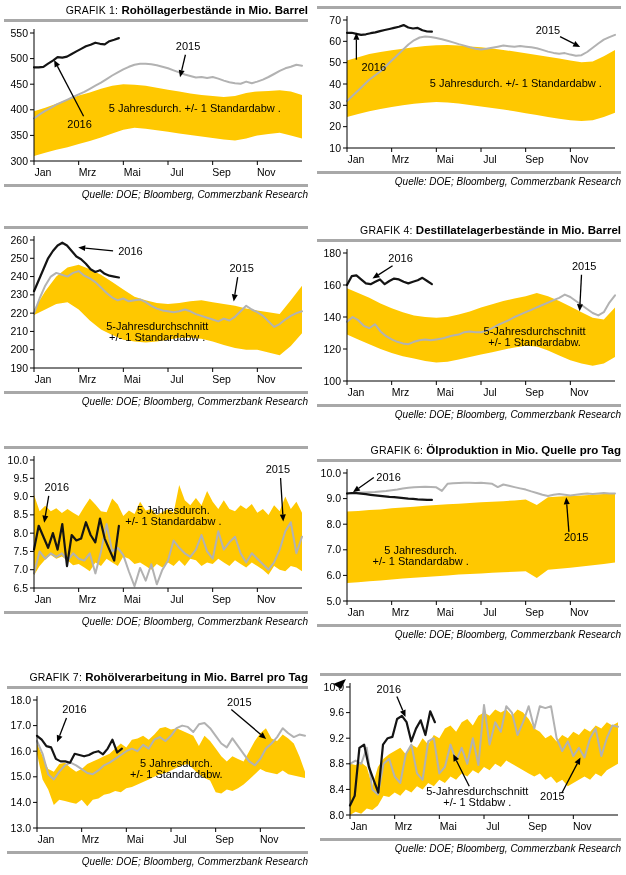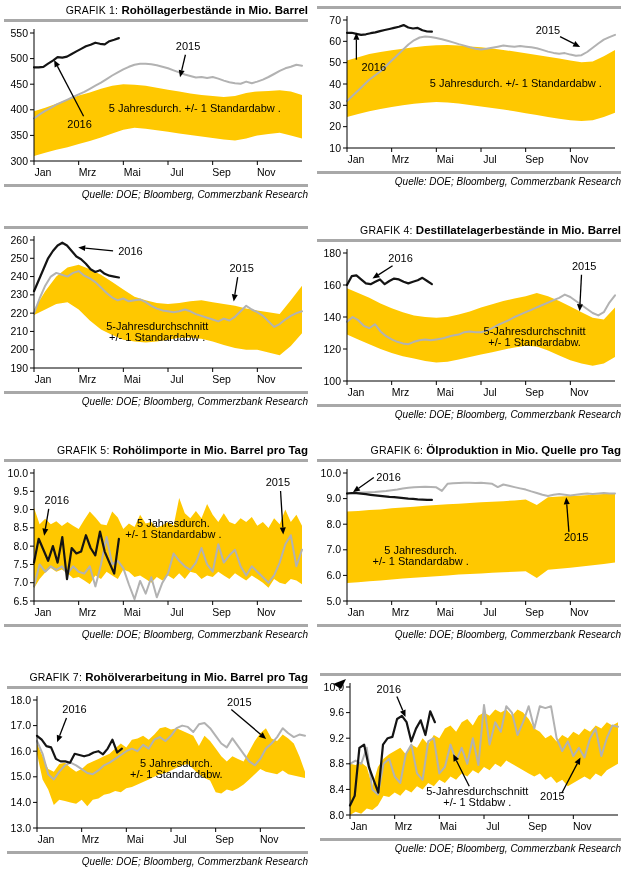--- a/index.html
+++ b/index.html
@@ -201,21 +201,20 @@
         <polygon points="55.46,32.6 62.975861540370566,31.370436945098508 59.75297953980965,26.309505053592705" fill="#000000"></polygon>
         <text x="267.18" y="23.64" text-anchor="middle" font-size="11" fill="#000000">2015</text>
         <line x1="264.5" y1="28.76" x2="262.9835030175678" y2="58.249237696763" stroke="#000000" stroke-width="1.3"></line>
         <polygon points="262.624,65.24000000000001 265.9795440046694,58.40331041857776 259.9874620304662,58.09516497494823" fill="#000000"></polygon>
       </svg>
     <div class="rule bottom" style="background: rgb(168, 168, 168);"></div>
     <p class="source">Quelle: DOE; Bloomberg, Commerzbank Research</p>
   </section>
 
   <section class="panel">
-    <h3><span class="grafik">GRAFIK 5:</span> <span>Rohölimporte in Mio. Barrel pro Tag</span></h3>
     <div class="rule" style="background: rgb(168, 168, 168);"></div>
     <svg class="chart-svg" width="304" height="154" viewBox="0 0 304 154">
         <polygon points="30.0,41.7 35.6,58.2 41.2,52.7 46.8,58.2 52.3,55.3 57.9,60.0 63.5,56.0 69.1,59.7 74.7,63.0 80.3,53.8 85.8,45.4 91.4,51.6 97.0,58.2 102.6,59.3 108.2,45.4 113.8,51.6 119.3,63.0 124.9,57.5 130.5,61.1 136.1,48.7 141.7,57.5 147.3,56.0 152.8,61.9 158.4,59.3 164.0,56.0 169.6,59.7 175.2,31.9 180.8,47.2 186.3,52.3 191.9,45.0 197.5,52.3 203.1,38.1 208.7,48.7 214.3,56.0 219.8,47.2 225.4,56.0 231.0,58.2 236.6,52.3 242.2,56.0 247.8,50.9 253.3,59.7 258.9,56.0 264.5,61.9 270.1,52.3 275.7,58.2 281.3,43.6 286.8,56.0 292.4,48.7 298.0,59.7 298.0,118.2 292.4,114.5 286.8,113.1 281.3,118.2 275.7,116.7 270.1,113.1 264.5,121.8 258.9,116.7 253.3,113.1 247.8,109.4 242.2,114.5 236.6,110.9 231.0,107.2 225.4,113.1 219.8,109.4 214.3,105.7 208.7,110.9 203.1,109.4 197.5,113.1 191.9,107.2 186.3,105.7 180.8,113.1 175.2,107.2 169.6,113.1 164.0,109.4 158.4,114.5 152.8,110.9 147.3,116.7 141.7,113.1 136.1,109.4 130.5,110.9 124.9,105.7 119.3,103.5 113.8,113.1 108.2,109.4 102.6,105.7 97.0,113.1 91.4,109.4 85.8,118.2 80.3,114.5 74.7,110.9 69.1,112.3 63.5,107.2 57.9,103.5 52.3,105.7 46.8,102.1 41.2,106.5 35.6,113.1 30.0,122.2" fill="#FFC800"></polygon>
         <polyline points="30.0,120.4 35.6,98.4 41.2,105.7 46.8,100.3 52.3,103.9 57.9,100.3 63.5,107.6 69.1,100.3 74.7,105.7 80.3,107.6 85.8,100.3 91.4,120.4 97.0,98.4 102.6,71.0 108.2,98.4 113.8,94.8 119.3,102.1 124.9,118.5 130.5,133.2 136.1,114.9 141.7,127.7 147.3,111.2 152.8,131.3 158.4,116.7 164.0,107.6 169.6,87.5 175.2,94.8 180.8,100.3 186.3,103.9 191.9,96.6 197.5,82.0 203.1,98.4 208.7,105.7 214.3,78.3 219.8,96.6 225.4,89.3 231.0,83.8 236.6,100.3 242.2,109.4 247.8,100.3 253.3,105.7 258.9,111.2 264.5,116.7 270.1,109.4 275.7,96.6 281.3,78.3 286.8,69.2 292.4,100.3 298.0,83.8" fill="none" stroke="#b2b2b2" stroke-width="2" stroke-linejoin="round" stroke-linecap="round"></polyline>
         <polyline points="30.0,96.6 34.7,72.8 39.4,83.8 44.1,94.8 48.9,80.1 53.6,96.6 58.3,71.0 63.0,113.1 67.7,82.0 72.4,87.5 77.1,85.6 81.9,69.2 86.6,82.0 91.3,89.3 96.0,65.5 100.7,85.6 105.4,96.6 110.2,107.6 114.9,72.8" fill="none" stroke="#141414" stroke-width="2.2" stroke-linejoin="round" stroke-linecap="round"></polyline>
         <line x1="30" y1="3" x2="30" y2="135" stroke="#000000" stroke-width="1"></line>
         <line x1="30" y1="135" x2="298" y2="135" stroke="#000000" stroke-width="1"></line>
         <line x1="26" y1="7" x2="30" y2="7" stroke="#000000" stroke-width="1"></line>
         <text x="24" y="10.5" text-anchor="end" font-size="10.5" fill="#000000">10.0</text>
         <line x1="26" y1="25.285714285714292" x2="30" y2="25.285714285714292" stroke="#000000" stroke-width="1"></line>

